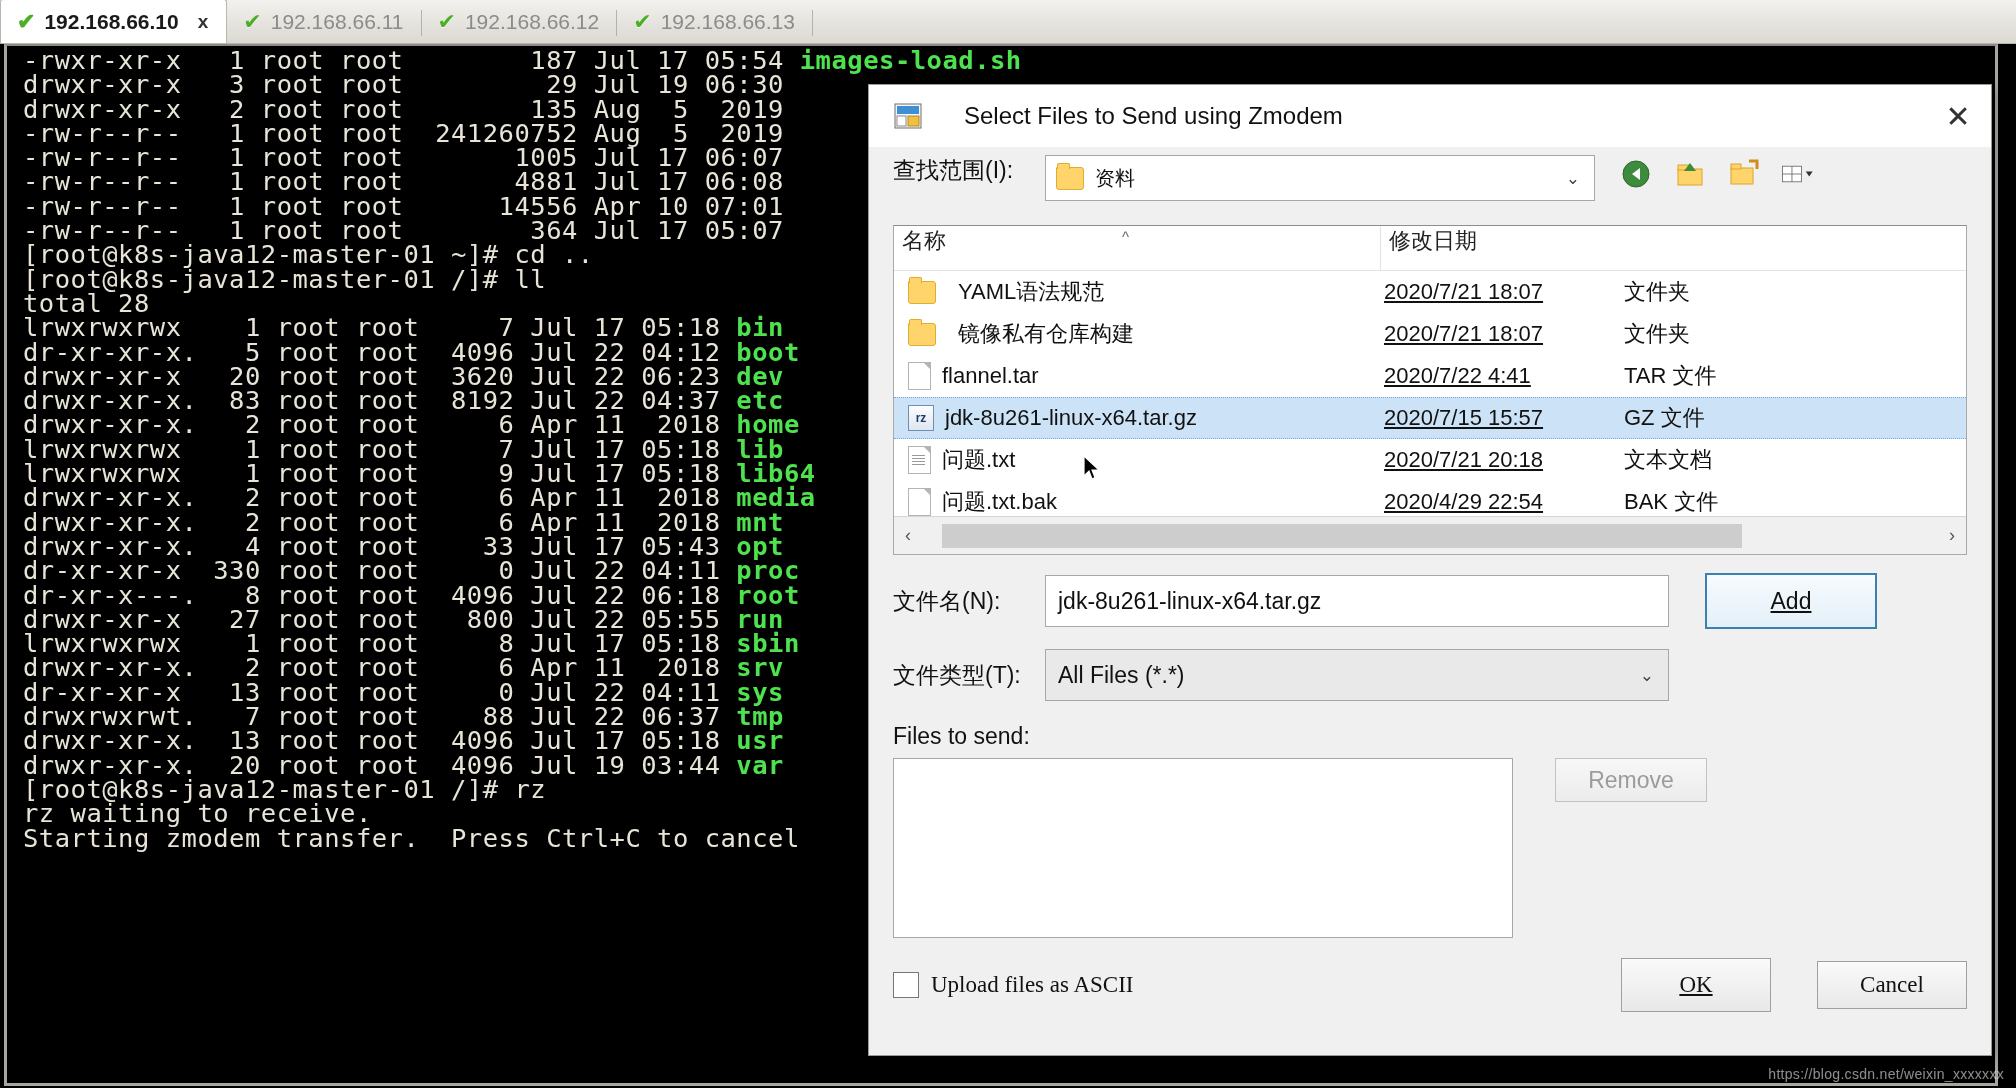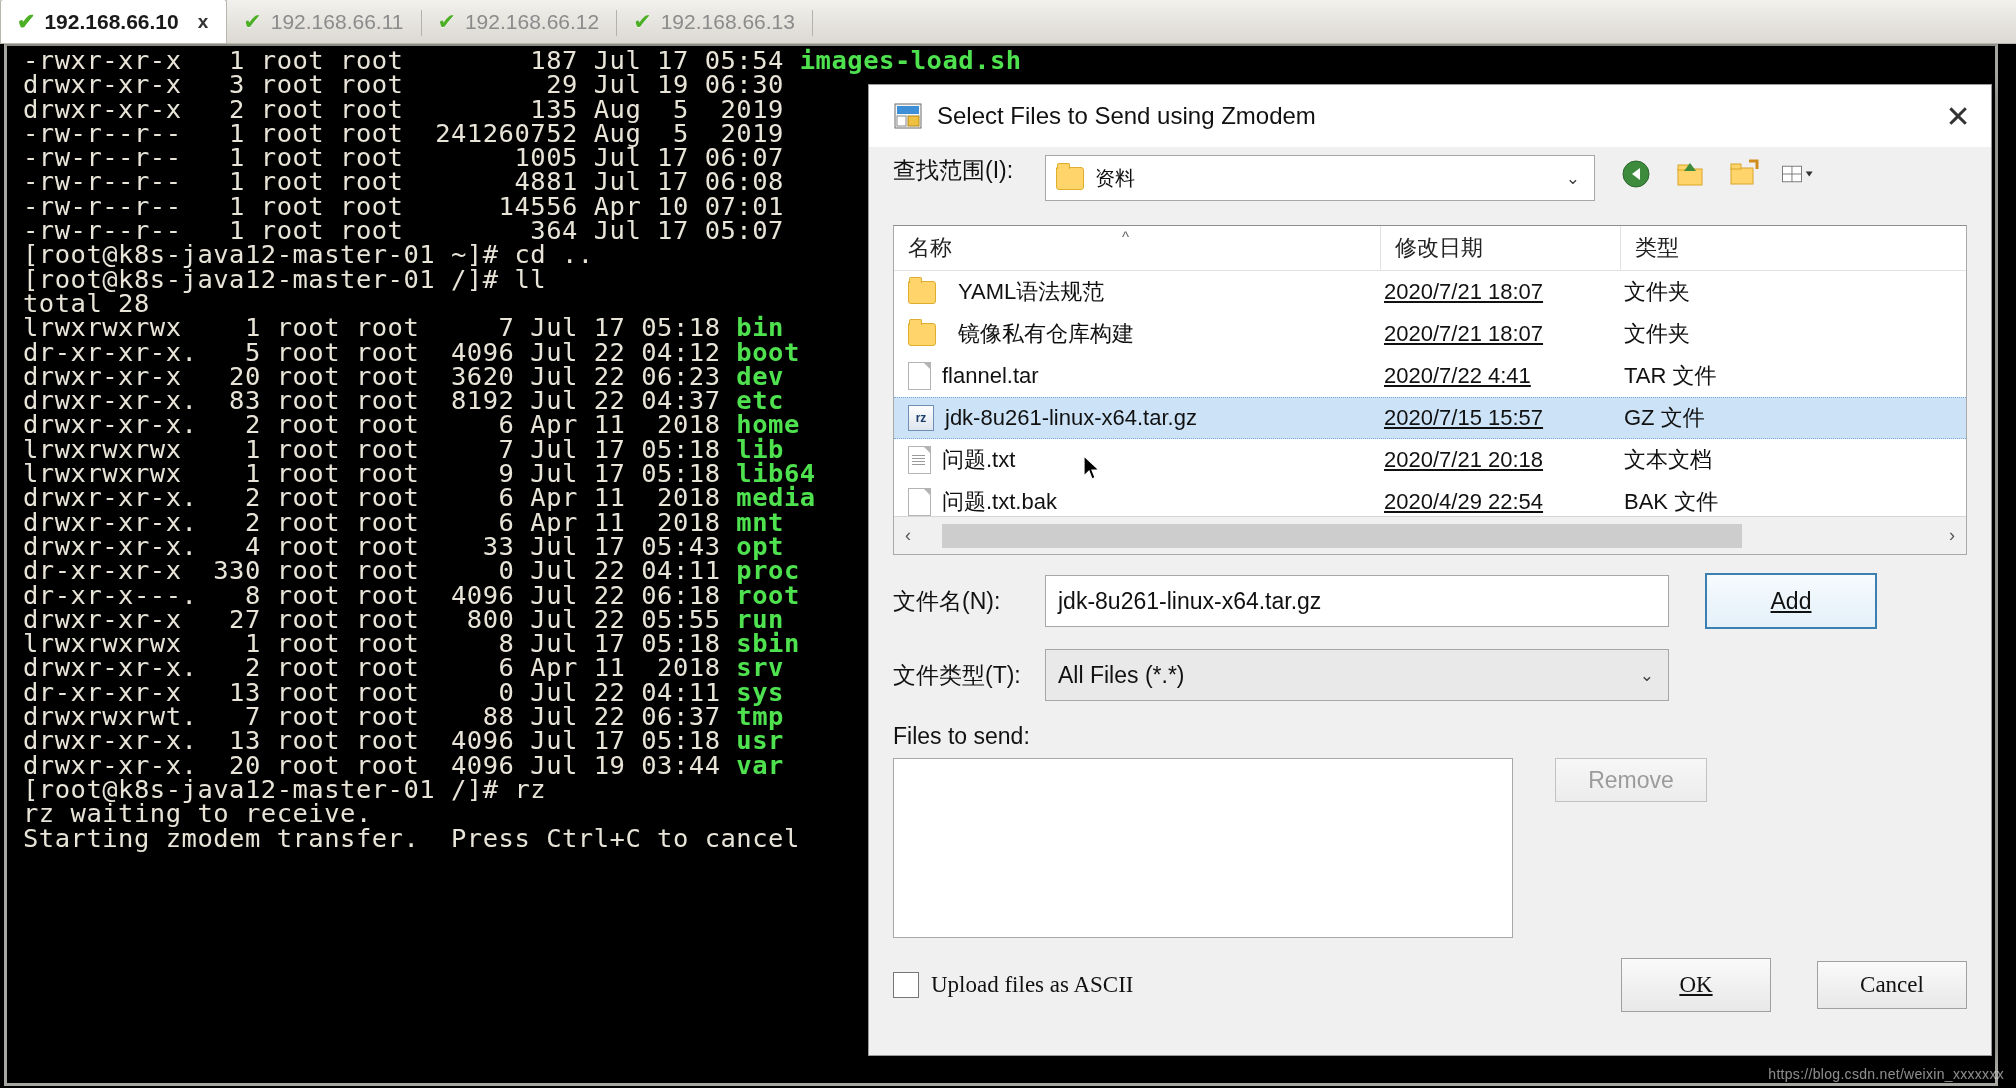--- a/index.html
+++ b/index.html
@@ -104,20 +104,21 @@
     box-sizing: border-box;
   }
   #dlg-titlebar {
     height: 62px;
     background: #ffffff;
     display: flex;
     align-items: center;
     padding: 0 0 0 24px;
     box-sizing: border-box;
     position: relative;
+    gap: 27px;
   }
   #dlg-icon {
     width: 30px; height: 30px;
     margin-right: 14px;
     position: relative;
     flex: none;
   }
   #dlg-title {
     font-size: 24px;
     color: #111;
@@ -205,22 +206,22 @@
   #list-header {
     display: flex;
     height: 44px;
     background: #fff;
     border-bottom: 1px solid #e2e2e2;
     position: relative;
   }
   .hcell {
     font-size: 22px;
     color: #222;
-    display: flex; align-items: center;
-    padding-left: 14px;
+    display: flex; 
+    padding-left: 8px;
     box-sizing: border-box;
     position: relative;
   }
   .hcell + .hcell { border-left: 1px solid #e2e2e2; }
   #hc-name { width: 486px; }
   #hc-date { width: 240px; }
   #hc-type { flex: 1; }
   #sort-caret {
     position: absolute;
     left: 228px; top: 2px;
@@ -496,23 +497,20 @@
 
     <div id="list-frame">
       <div id="list-header">
         <div class="hcell" id="hc-name">
           <span>名称</span>
           <span id="sort-caret">^</span>
         </div>
         <div class="hcell" id="hc-date">
           <span>修改日期</span>
         </div>
-        <div class="hcell" id="hc-type">
-          <span>类型</span>
-        </div>
       </div>
 
       <div class="frow">
         <div class="fc-name">
           <span class="folder-ico"></span>
           <span>YAML语法规范</span>
         </div>
         <div class="fc-date">2020/7/21 18:07</div>
         <div class="fc-type">文件夹</div>
       </div>

